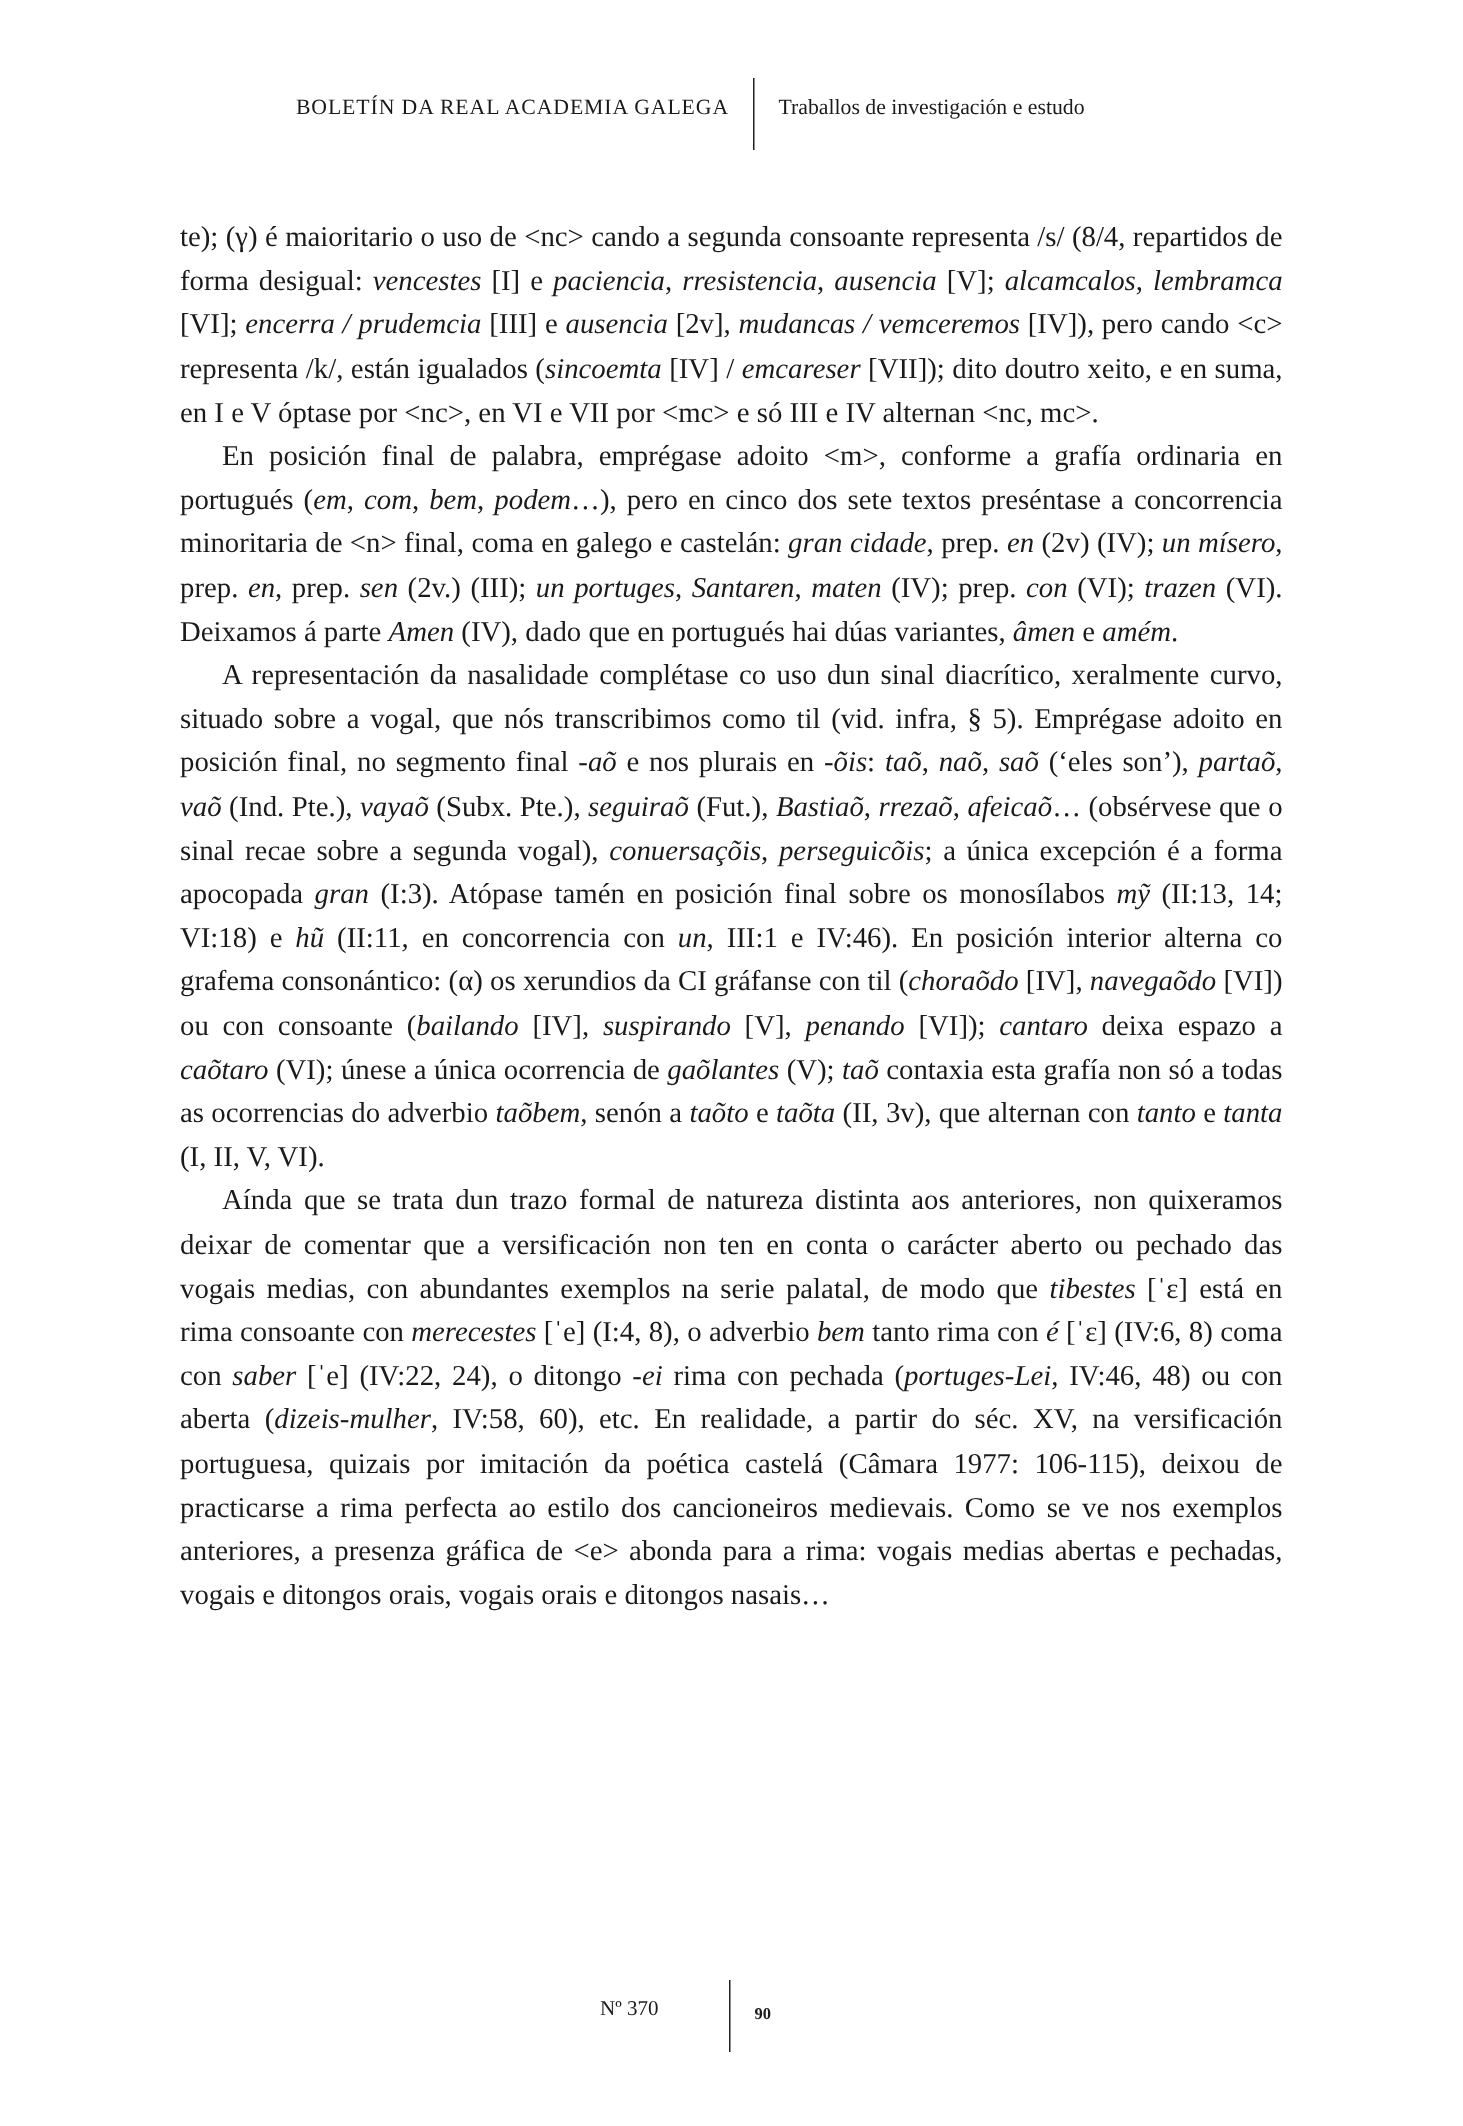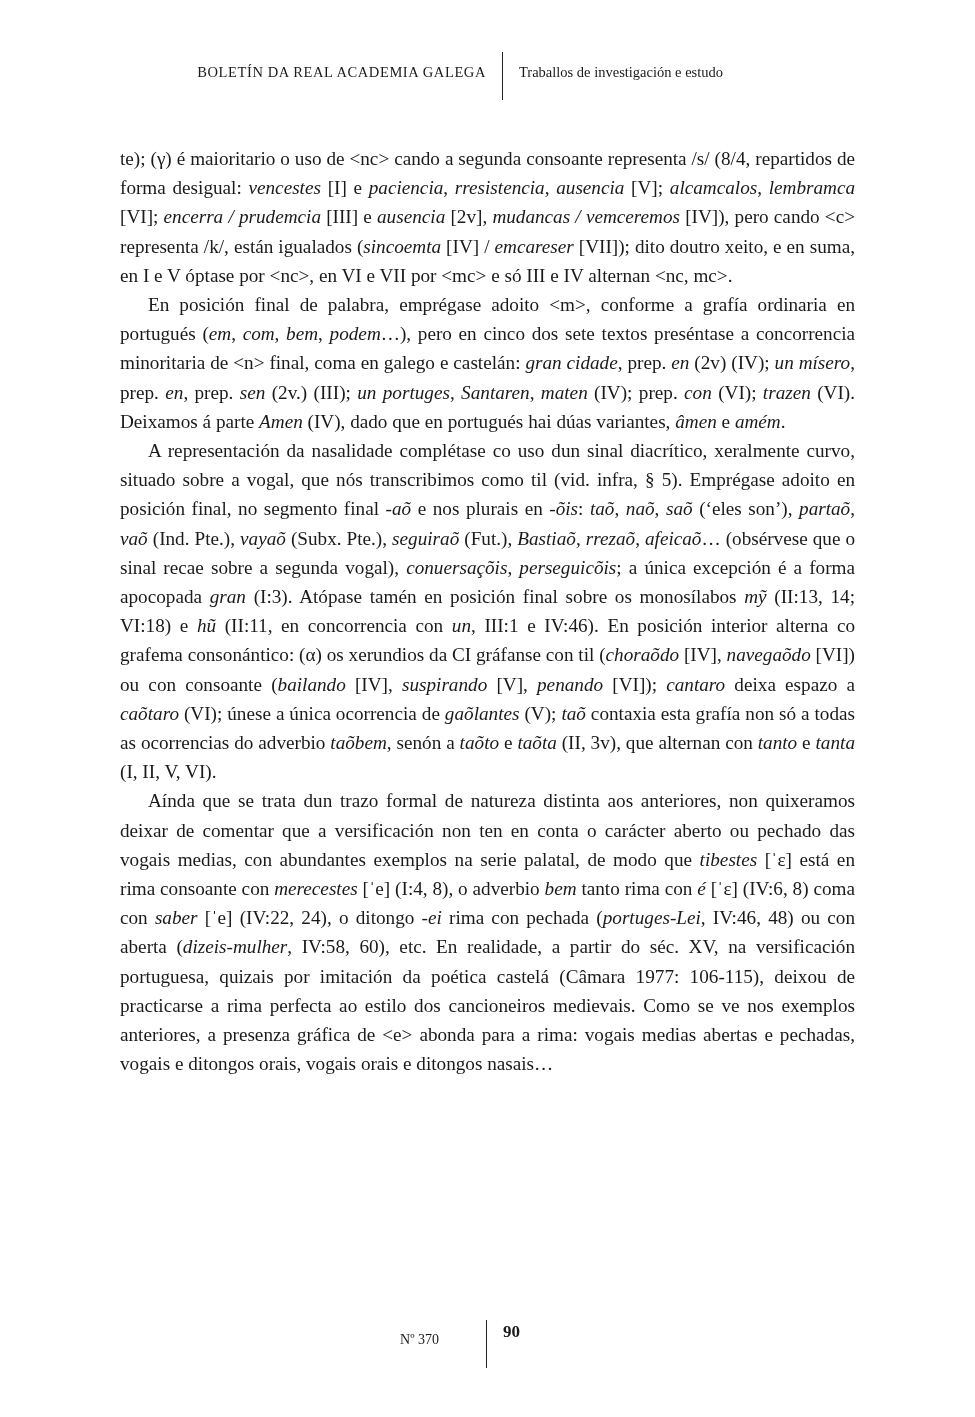--- a/index.html
+++ b/index.html
@@ -39,21 +39,21 @@
   .footer {
     position: absolute; top: 1320px; left: 0; width: 942px; height: 48px;
   }
   .footer .issue {
     position: absolute; right: 503px; top: 12px; font-size: 14px; white-space: nowrap;
   }
   .footer .divider {
     position: absolute; left: 486px; top: 0; width: 1px; height: 48px; background: #222;
   }
   .footer .page {
-    position: absolute; left: 503px; top: 2px; font-size: 17px; font-weight: bold;
+    position: absolute; left: 503px; top: 17px; font-size: 11px; font-weight: bold;
   }
 </style>
 </head>
 <body>
 
 <div class="header">
   <span class="journal">BOLETÍN DA REAL ACADEMIA GALEGA</span>
   <span class="divider"></span>
   <span class="section">Traballos de investigación e estudo</span>
 </div>

